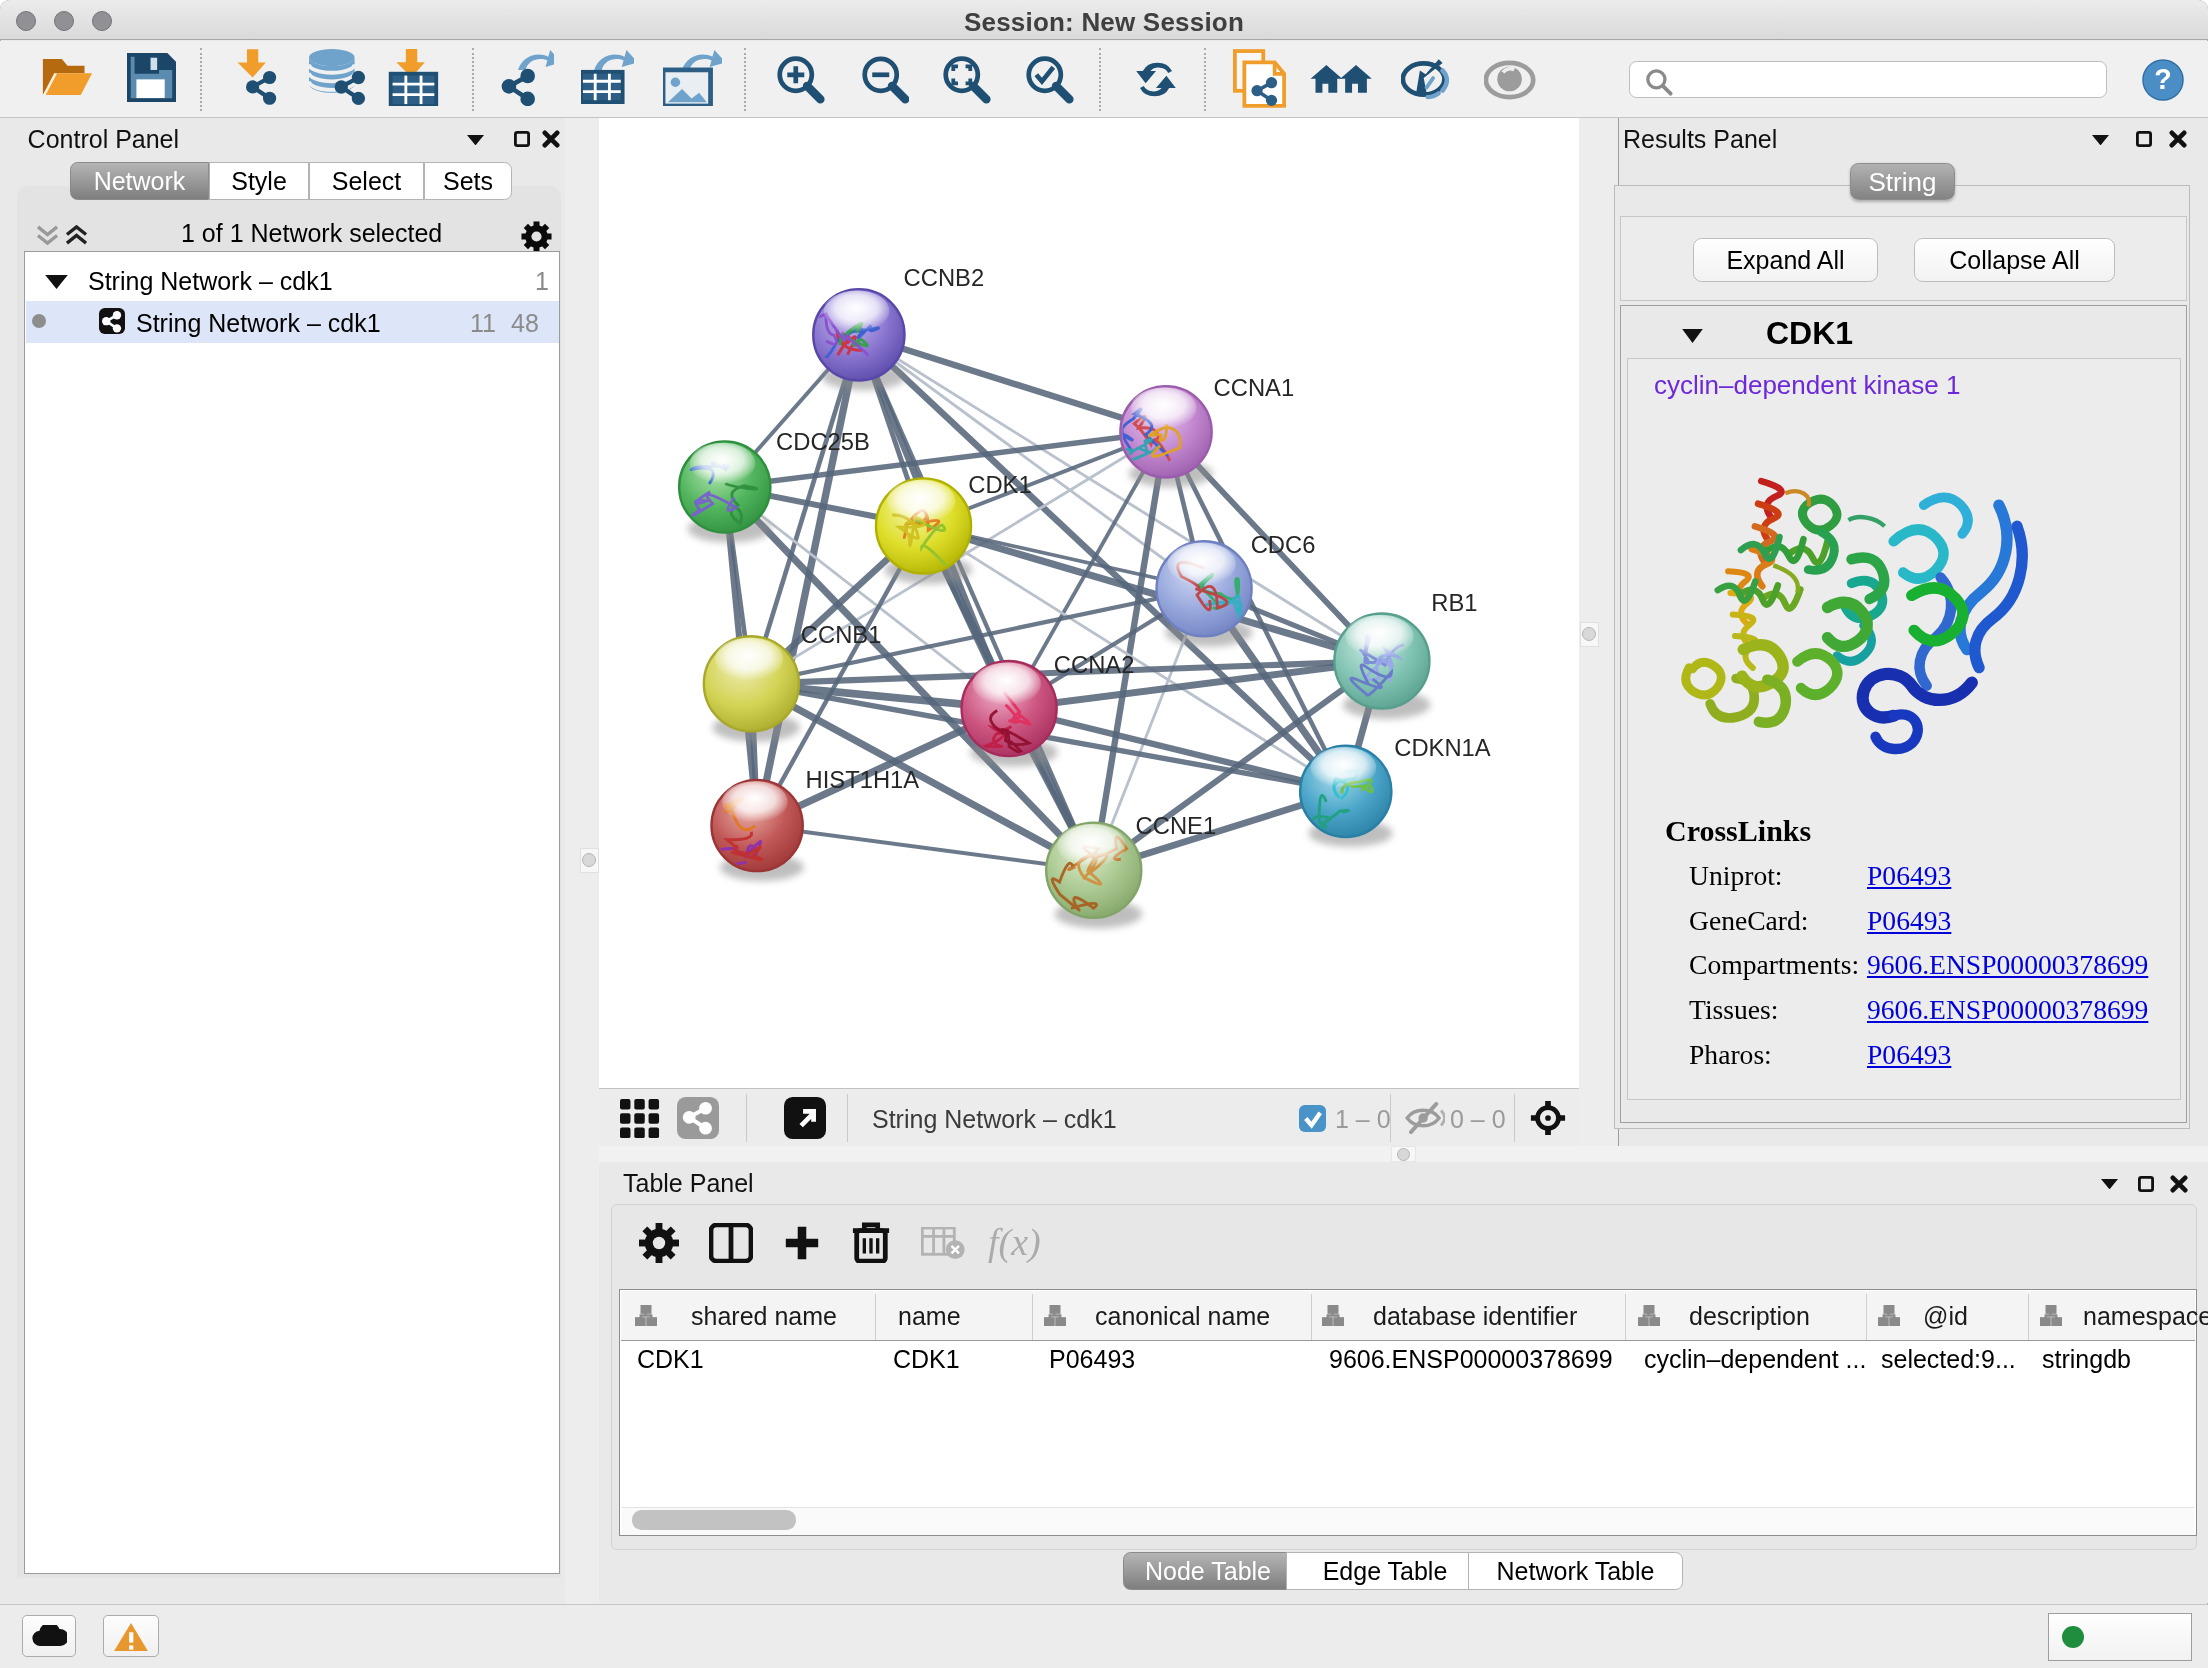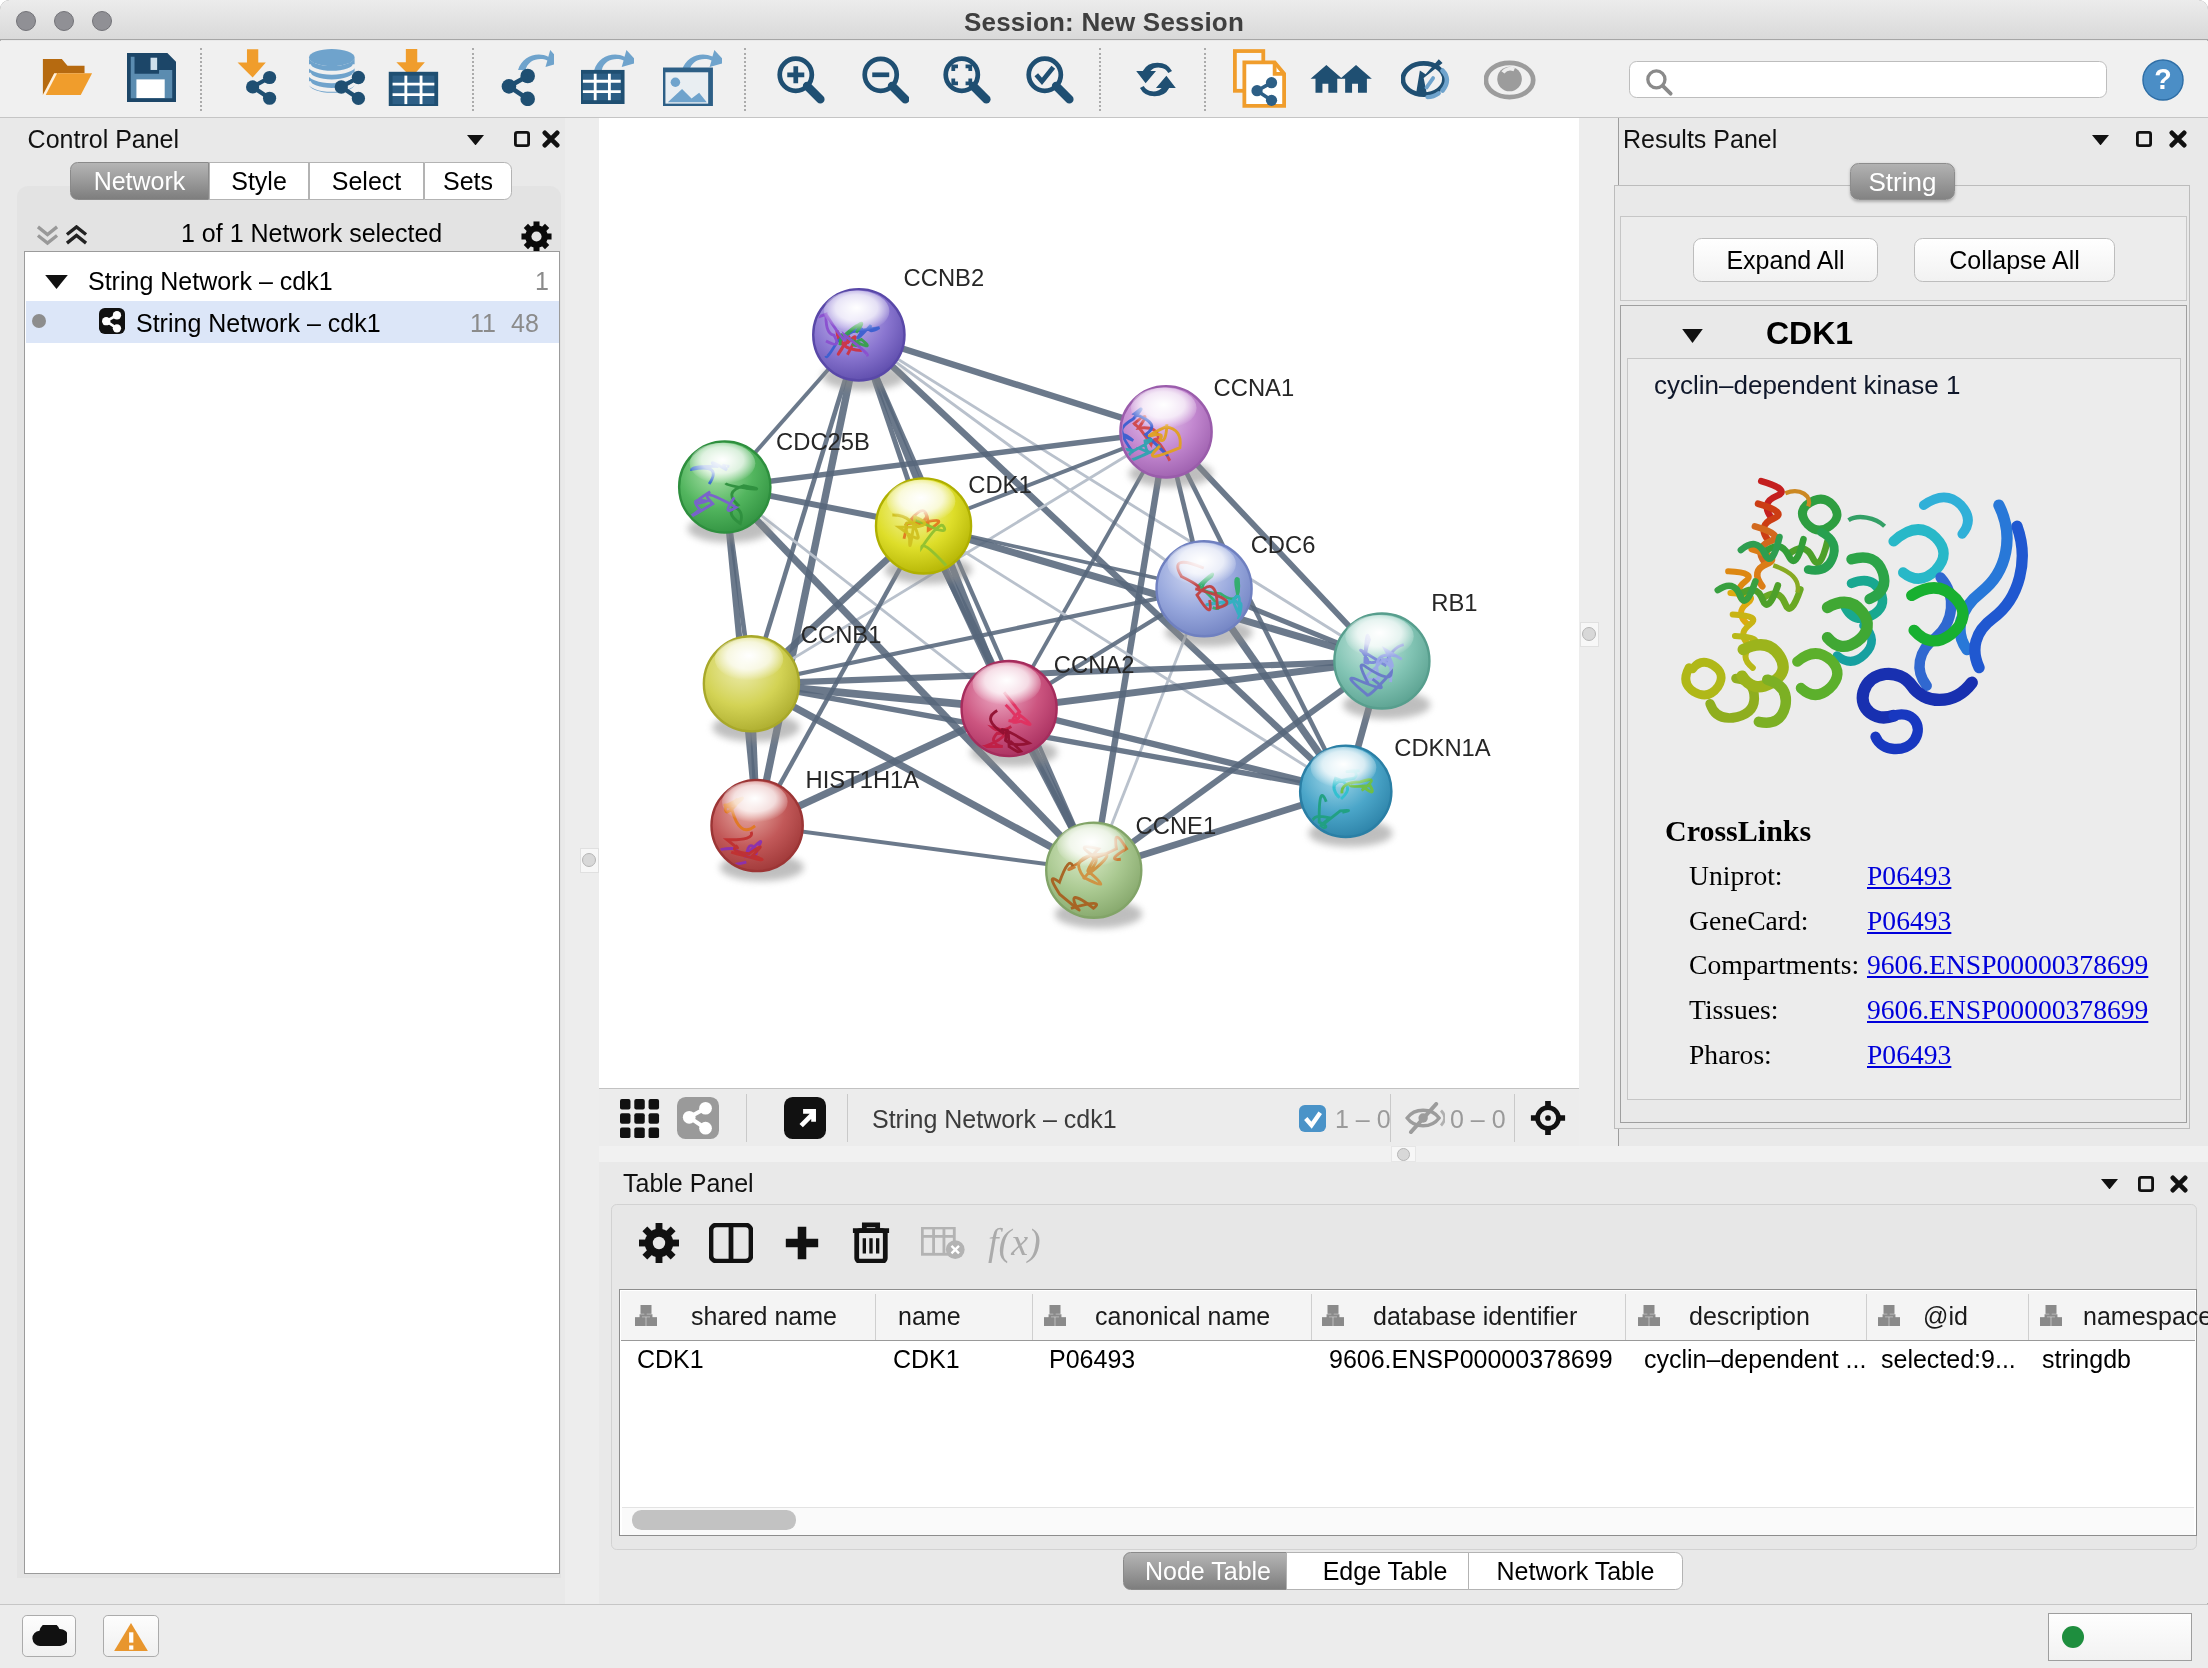--- a/index.html
+++ b/index.html
@@ -636,21 +636,21 @@
 <div class="abs stringtab">String</div>
 <div id="resbox1" class="abs"></div>
 <div class="abs btn" style="left:1693px;top:238px;width:185px;height:44px;line-height:42px;">Expand All</div>
 <div class="abs btn" style="left:1914px;top:238px;width:201px;height:44px;line-height:42px;">Collapse All</div>
 <div id="resbox2" class="abs"></div>
 <svg class="abs" style="left:1682px;top:328px;" width="21" height="15" viewBox="0 0 22 16">
       <path d="M0 1 h22 L11 16 z" fill="#111"></path>
     </svg>
 <div class="abs" style="left:1766px;top:315px;font-size:32px;font-weight:bold;color:#000;">CDK1</div>
 <div id="resinner" class="abs"></div>
-<div class="abs" style="left:1654px;top:370px;font-size:26px;color:#0f172a;">cyclin–dependent kinase 1</div>
+<div class="abs" style="left:1654px;top:370px;font-size:26px;color:#6d28d9;">cyclin–dependent kinase 1</div>
 <svg class="abs" style="left:1671px;top:457px;" width="361" height="328" viewBox="0 0 600 505">
       <path transform="rotate(8 150 20)" d="M150 20 q52 7.6 28.6 20.9 q-26 15.2 -2.6 38" fill="none" stroke="#c41f1f" stroke-width="11" stroke-linecap="round"></path>
       <path transform="rotate(8 150 20)" d="M150 58 q52 7.6 28.6 20.9 q-26 15.2 -2.6 38" fill="none" stroke="#cc3d14" stroke-width="11" stroke-linecap="round"></path>
       <path transform="rotate(8 150 20)" d="M150 96 q52 7.6 28.6 20.9 q-26 15.2 -2.6 38" fill="none" stroke="#d2691e" stroke-width="11" stroke-linecap="round"></path>
       <path transform="rotate(8 150 20)" d="M150 134 q52 7.6 28.6 20.9 q-26 15.2 -2.6 38" fill="none" stroke="#db7d16" stroke-width="11" stroke-linecap="round"></path>
       <path transform="rotate(-6 95 170)" d="M95 170 q48 7.2 26.4 19.8 q-24 14.4 -2.4 36" fill="none" stroke="#dd8812" stroke-width="10" stroke-linecap="round"></path>
       <path transform="rotate(-6 95 170)" d="M95 206 q48 7.2 26.4 19.8 q-24 14.4 -2.4 36" fill="none" stroke="#ddaa10" stroke-width="10" stroke-linecap="round"></path>
       <path transform="rotate(-6 95 170)" d="M95 242 q48 7.2 26.4 19.8 q-24 14.4 -2.4 36" fill="none" stroke="#c8b414" stroke-width="10" stroke-linecap="round"></path>
       <path transform="rotate(-6 95 170)" d="M95 278 q48 7.2 26.4 19.8 q-24 14.4 -2.4 36" fill="none" stroke="#b8b818" stroke-width="10" stroke-linecap="round"></path>
       <path d="M30 330 q-14 26 8 40 q24 14 40 -8 q14 -22 -8 -36 q-20 -12 -34 6" fill="none" stroke="#b0b818" stroke-width="14.5" stroke-linecap="round"></path>

